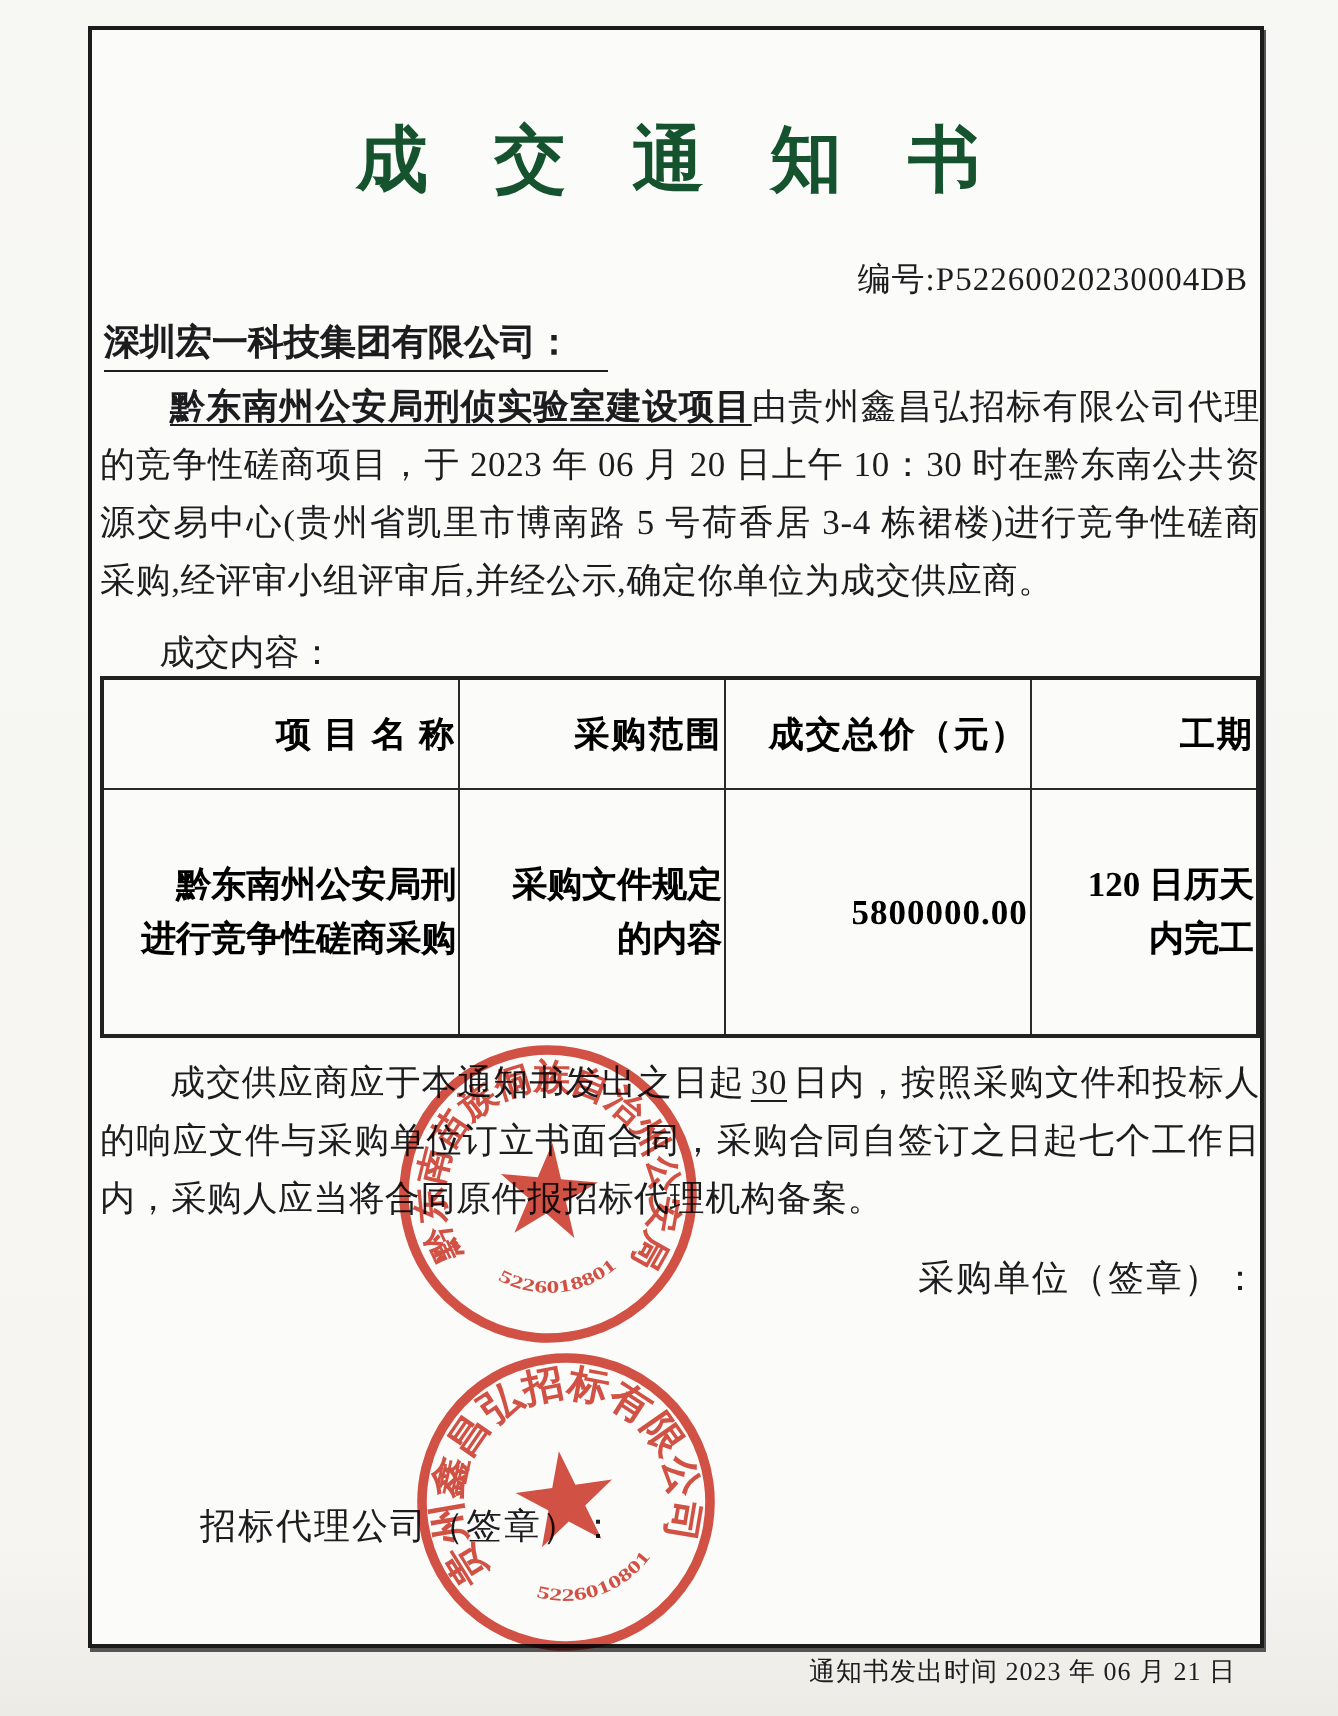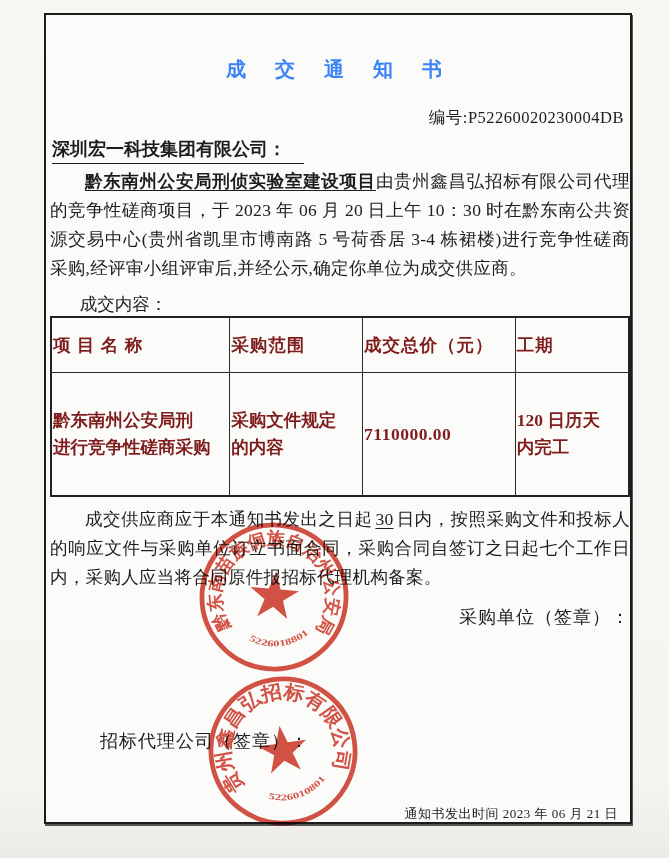--- a/index.html
+++ b/index.html
@@ -10,22 +10,22 @@
     color:#1d1d1f;
   }
   .frame{
     position:absolute;left:44px;top:13px;width:588px;height:811px;
     border:2px solid #1c1c1c;background:#fbfbf9;
     box-shadow:1px 2px 0 #555;
     box-sizing:border-box;
   }
   .content{position:absolute;left:2px;top:0;width:580px;padding:0 2px;}
   .title{
-    text-align:center;margin:41px 0 0 0;font-size:20px;font-weight:bold;
-    letter-spacing:12px;color:#3b82f6;
+    text-align:center;margin:41px 0 0 0;font-size:36px;font-weight:bold;
+    letter-spacing:12px;color:#14532d;
   }
   .doc-number{
     text-align:right;margin-top:24px;font-size:16.5px;padding-right:6px;
     letter-spacing:.5px;
   }
   .recipient-line{margin-top:7px;font-size:18px;line-height:26px;padding-left:2px;}
   .recipient{
     font-weight:bold;border-bottom:1.5px solid #1d1d1f;
     display:inline-block;padding-right:18px;padding-bottom:1px;
   }
@@ -33,22 +33,22 @@
     font-size:17.5px;line-height:29px;text-align:justify;
     margin:3px 0 0 0;text-indent:2em;letter-spacing:.3px;
   }
   .project-name{font-weight:bold;text-decoration:underline;text-underline-offset:3px;}
   .content-label{font-size:17.5px;line-height:20px;margin-top:11px;text-indent:1.7em;}
   table.award{
     width:100%;border-collapse:collapse;margin-top:2px;
     border:2px solid #222;table-layout:fixed;
   }
   table.award th,table.award td{
-    border:1.5px solid #2a2a2a;text-align:left;vertical-align:middle;
-    font-size:17.5px;color:#7f1d1d;
+    border:1.5px solid #2a2a2a;text-align:right;vertical-align:middle;
+    font-size:17.5px;color:#000000;
   }
   table.award th{height:52px;font-weight:bold;letter-spacing:1px;}
   table.award td{height:120px;font-weight:bold;white-space:pre-line;line-height:27px;}
   td.price{font-weight:normal;font-size:18px;letter-spacing:.5px;}
   .para2{margin-top:8px;}
   .u30{text-decoration:underline;text-underline-offset:3px;padding:0 3px;}
   .sig-line{font-size:18px;line-height:24px;padding-left:50px;letter-spacing:1px;}
   .sig1{margin-top:13px;text-align:right;}
   .sig2{margin-top:100px;}
   .date-line{
@@ -89,21 +89,21 @@
           <th style="width:26.5%">成交总价（元）</th>
           <th style="width:19.5%">工期</th>
         </tr>
       </thead>
       <tbody>
         <tr>
           <td>黔东南州公安局刑
 进行竞争性磋商采购</td>
           <td>采购文件规定
 的内容</td>
-          <td class="price">7110000.00</td>
+          <td class="price">5800000.00</td>
           <td>120 日历天
 内完工</td>
         </tr>
       </tbody>
     </table>
 
     <p class="para para2"><span>成交供应商应于本通知书发出之日起</span><span class="u30">30</span><span>日内，按照采购文件和投标人的响应文件与采购单位订立书面合同，采购合同自签订之日起七个工作日内，采购人应当将合同原件报招标代理机构备案。</span></p>
 
     <div class="sig-line sig1">采购单位（签章）：</div>
 

